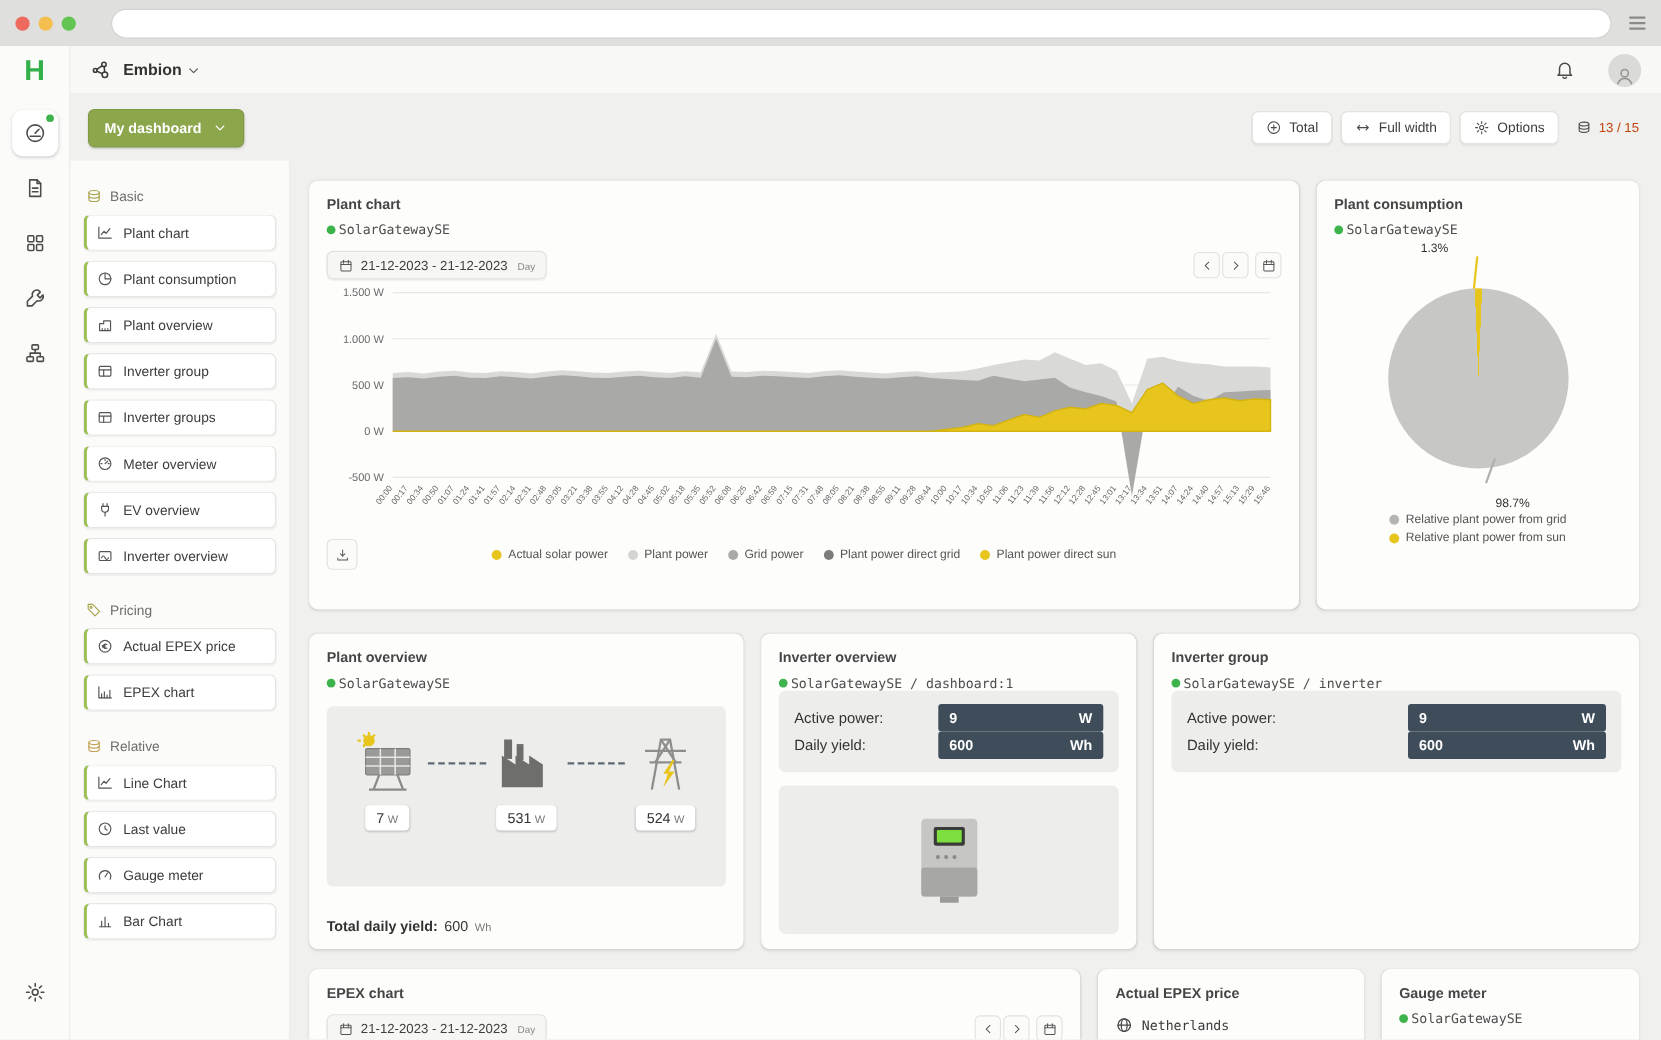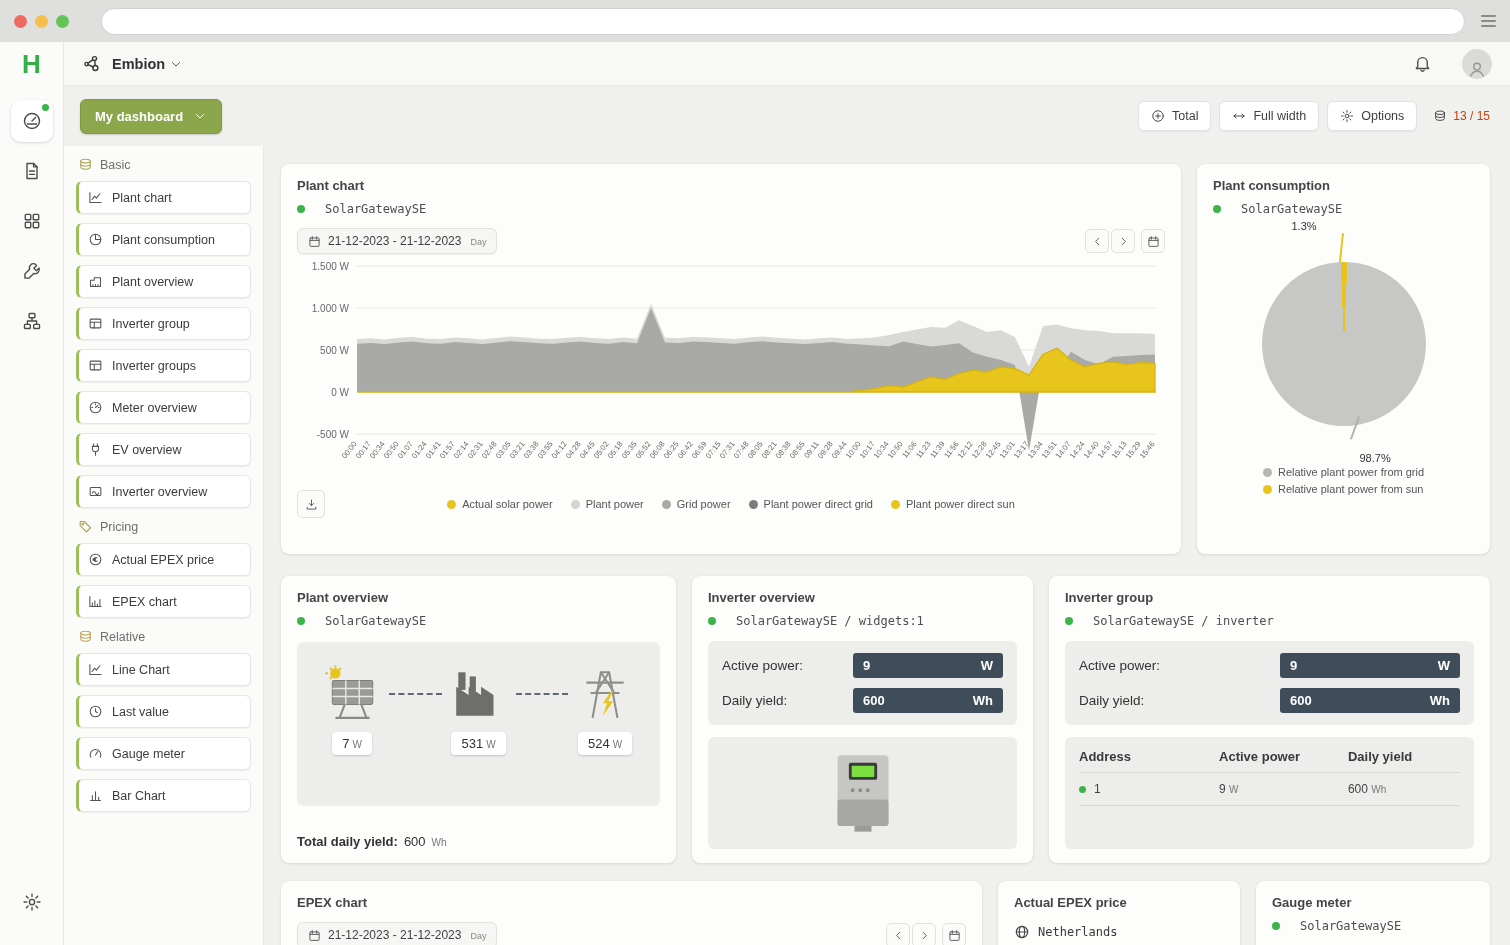--- a/index.html
+++ b/index.html
@@ -45,21 +45,21 @@
   .tbic { width:14px; height:14px; color:#4a4a48; }
   .count { display:flex; align-items:center; gap:6px; font-size:12px; color:#c2410c; margin-left:8px; }
 
   
   .content { flex:1; display:flex; min-height:0; }
   .wsidebar { width:200px; background:#fbfbfa; border-right:1px solid #e7e7e5; padding:0 12px; overflow:hidden; }
   .search-row { display:flex; align-items:center; gap:8px; height:44px; border-bottom:1px solid #e7e7e5; margin:0 -12px; padding:0 15px; }
   .sic { width:15px; height:15px; color:#8a8a88; }
   .search-input { border:none; outline:none; background:transparent; font-size:12.5px; color:#444; width:100%; font-family:inherit; cursor:text; }
   .search-input::placeholder { color:#9c9c9a; }
-  .wsec-title { display:flex; align-items:center; gap:7px; font-size:12.5px; color:#6e6e6c; margin:11px 2px 9px; }
+  .wsec-title { display:flex; align-items:center; gap:7px; font-size:12.5px; color:#6e6e6c; margin:25px 2px 9px; }
   .wsec-ic { width:15px; height:15px; color:#a8a44e; }
   .wsec-ic.tan { color:#c2a156; }
   .witem { display:flex; align-items:center; gap:9px; background:#fff; border:1px solid #e5e5e3; border-left:3px solid #9cbf56; border-radius:6px; padding:8px 9px; margin-bottom:9px; box-shadow:0 1px 1px rgba(0,0,0,.05); }
   .witem-ic { width:15px; height:15px; color:#555; }
   .witem-label { font-size:12.5px; color:#3c3c3c; }
 
   
   .main { flex:1; padding:18px 20px 0 17px; overflow:hidden; background:#f0f0ee; min-width:0; }
   .row { display:flex; gap:16px; }
   .row1 { height:390px; margin-bottom:22px; }
@@ -69,21 +69,21 @@
   .plant-chart { flex:1; }
   .consumption { width:293px; }
   .overview { width:395px; }
   .inv-ov { width:341px; }
   .inv-gr { flex:1; }
   .epex { width:701px; }
   .price { width:242px; }
   .gaugew { flex:1; }
 
   .card-title { font-size:13px; font-weight:700; color:#454545; }
-  .device-row { display:flex; align-items:center; gap:20px; margin-top:9px; }
+  .device-row { display:flex; align-items:center; gap:3px; margin-top:9px; }
   .dot { width:8px; height:8px; border-radius:50%; background:#3cb44b; display:inline-block; }
   .dot-sm { width:7px; height:7px; }
   .device { font-family:"DejaVu Sans Mono", monospace; font-size:12px; color:#4e4e4e; }
 
   .chart-controls { margin-top:12px; display:flex; align-items:center; }
   .date-pill { display:inline-flex; align-items:center; gap:7px; background:#f6f6f4; border:1px solid #e1e1df; border-radius:6px; padding:5px 10px; font-size:12px; color:#3f3f3f; box-shadow:0 1px 1px rgba(0,0,0,.05); }
   .dpic { width:13px; height:13px; color:#555; }
   .mode { font-size:9px; color:#888; margin-left:2px; align-self:flex-end; padding-bottom:1px; }
   .ctrl-spacer { flex:1; }
   .btn-pair { display:flex; gap:2px; margin-right:6px; }
@@ -115,21 +115,21 @@
   .diagram { margin-top:14px; display:flex; align-items:flex-start; padding:22px 26px; height:178px; }
   .node { display:flex; flex-direction:column; align-items:center; gap:10px; }
   .big-ic { width:58px; height:58px; display:block; }
   .big-ic svg { width:100%; height:100%; display:block; }
   .chip { background:#fff; border-radius:4px; box-shadow:0 1px 2px rgba(0,0,0,.18); padding:4px 10px; font-size:13px; color:#333; display:inline-flex; align-items:baseline; gap:3px; }
   .unit { font-size:10px; color:#777; }
   .connector { flex:1; border-top:2px dashed #5f6a74; margin:29px 8px 0; }
   .total-row { margin-top:28px; font-size:13px; color:#333; display:flex; align-items:baseline; gap:6px;text-align:center; }
   .total-label { font-weight:700; }
 
-  .stats { margin-top:13px; padding:12px 14px; display:flex; flex-direction:column; gap:10px; }
+  .stats { margin-top:0; padding:12px 14px; display:flex; flex-direction:column; }
   .stat-row { display:flex; align-items:center; justify-content:space-between; }
   .stat-label { font-size:13.5px; color:#333; }
   .vbadge { background:#3f4d5a; color:#fff; font-weight:700; font-size:13px; border-radius:3px; padding:5px 10px; display:flex; justify-content:space-between; width:150px; }
   .inv-gr .vbadge { width:180px; }
   .img-panel { margin-top:12px; flex:1; display:flex; align-items:center; justify-content:center; }
 
   .table-panel { margin-top:12px; flex:1; padding:2px 14px; overflow:hidden; }
   .gt-head { display:grid; grid-template-columns:1.25fr 1.15fr 1fr; padding:10px 0 8px; border-bottom:1px solid #d7d7d5; font-size:13px; font-weight:700; color:#3a3a3a; }
   .gt-row { display:grid; grid-template-columns:1.25fr 1.15fr 1fr; padding:9px 0; border-bottom:1px solid #d7d7d5; font-size:12px; color:#444; align-items:center; }
   .addr { display:flex; align-items:center; gap:8px; }
@@ -673,21 +673,21 @@
               <span class="total-label" data-interactable="false">Total daily yield:</span>
               <span class="total-value" data-interactable="false">600</span>
               <span class="unit" data-interactable="false">Wh</span>
             </div>
           </section>
 
           <section class="card inv-ov" data-interactable="false">
             <div class="card-title" data-interactable="false">Inverter overview</div>
             <div class="device-row" data-interactable="false">
               <span class="dot" data-interactable="false"></span>
-              <span class="device" data-interactable="false">SolarGatewaySE / widgets:1</span>
+              <span class="device" data-interactable="false">SolarGatewaySE / dashboard:1</span>
             </div>
             <div class="panel stats" data-interactable="false">
               <div class="stat-row" data-interactable="false">
                 <span class="stat-label" data-interactable="false">Active power:</span>
                 <span class="vbadge" data-interactable="false">
                   <span data-interactable="false">9</span>
                   <span data-interactable="false">W</span>
                 </span>
               </div>
               <div class="stat-row" data-interactable="false">
@@ -726,37 +726,20 @@
                   <span data-interactable="false">W</span>
                 </span>
               </div>
               <div class="stat-row" data-interactable="false">
                 <span class="stat-label" data-interactable="false">Daily yield:</span>
                 <span class="vbadge" data-interactable="false">
                   <span data-interactable="false">600</span>
                   <span data-interactable="false">Wh</span>
                 </span>
               </div>
-            </div>
-            <div class="panel table-panel" data-interactable="false">
-              <div class="gt-head" data-interactable="false">
-                  <div data-interactable="false">Address</div>
-                  <div data-interactable="false">Active power</div>
-                  <div data-interactable="false">Daily yield</div>
-                </div>
-              <div data-interactable="false">
-                  <div class="gt-row" data-interactable="true">
-                    <div class="addr" data-interactable="false">
-                      <span class="dot dot-sm" data-interactable="false"></span>
-                      <span>1</span>
-                    </div>
-                    <div data-interactable="false">9 <span class="unit">W</span></div>
-                    <div data-interactable="false">600 <span class="unit">Wh</span></div>
-                  </div>
-                </div>
             </div>
           </section>
         </div>
 
         <div class="row row3">
 
           <section class="card epex" data-interactable="false">
             <div class="card-title" data-interactable="false">EPEX chart</div>
             <div class="chart-controls" data-interactable="false">
               <div class="date-pill" data-interactable="true">

